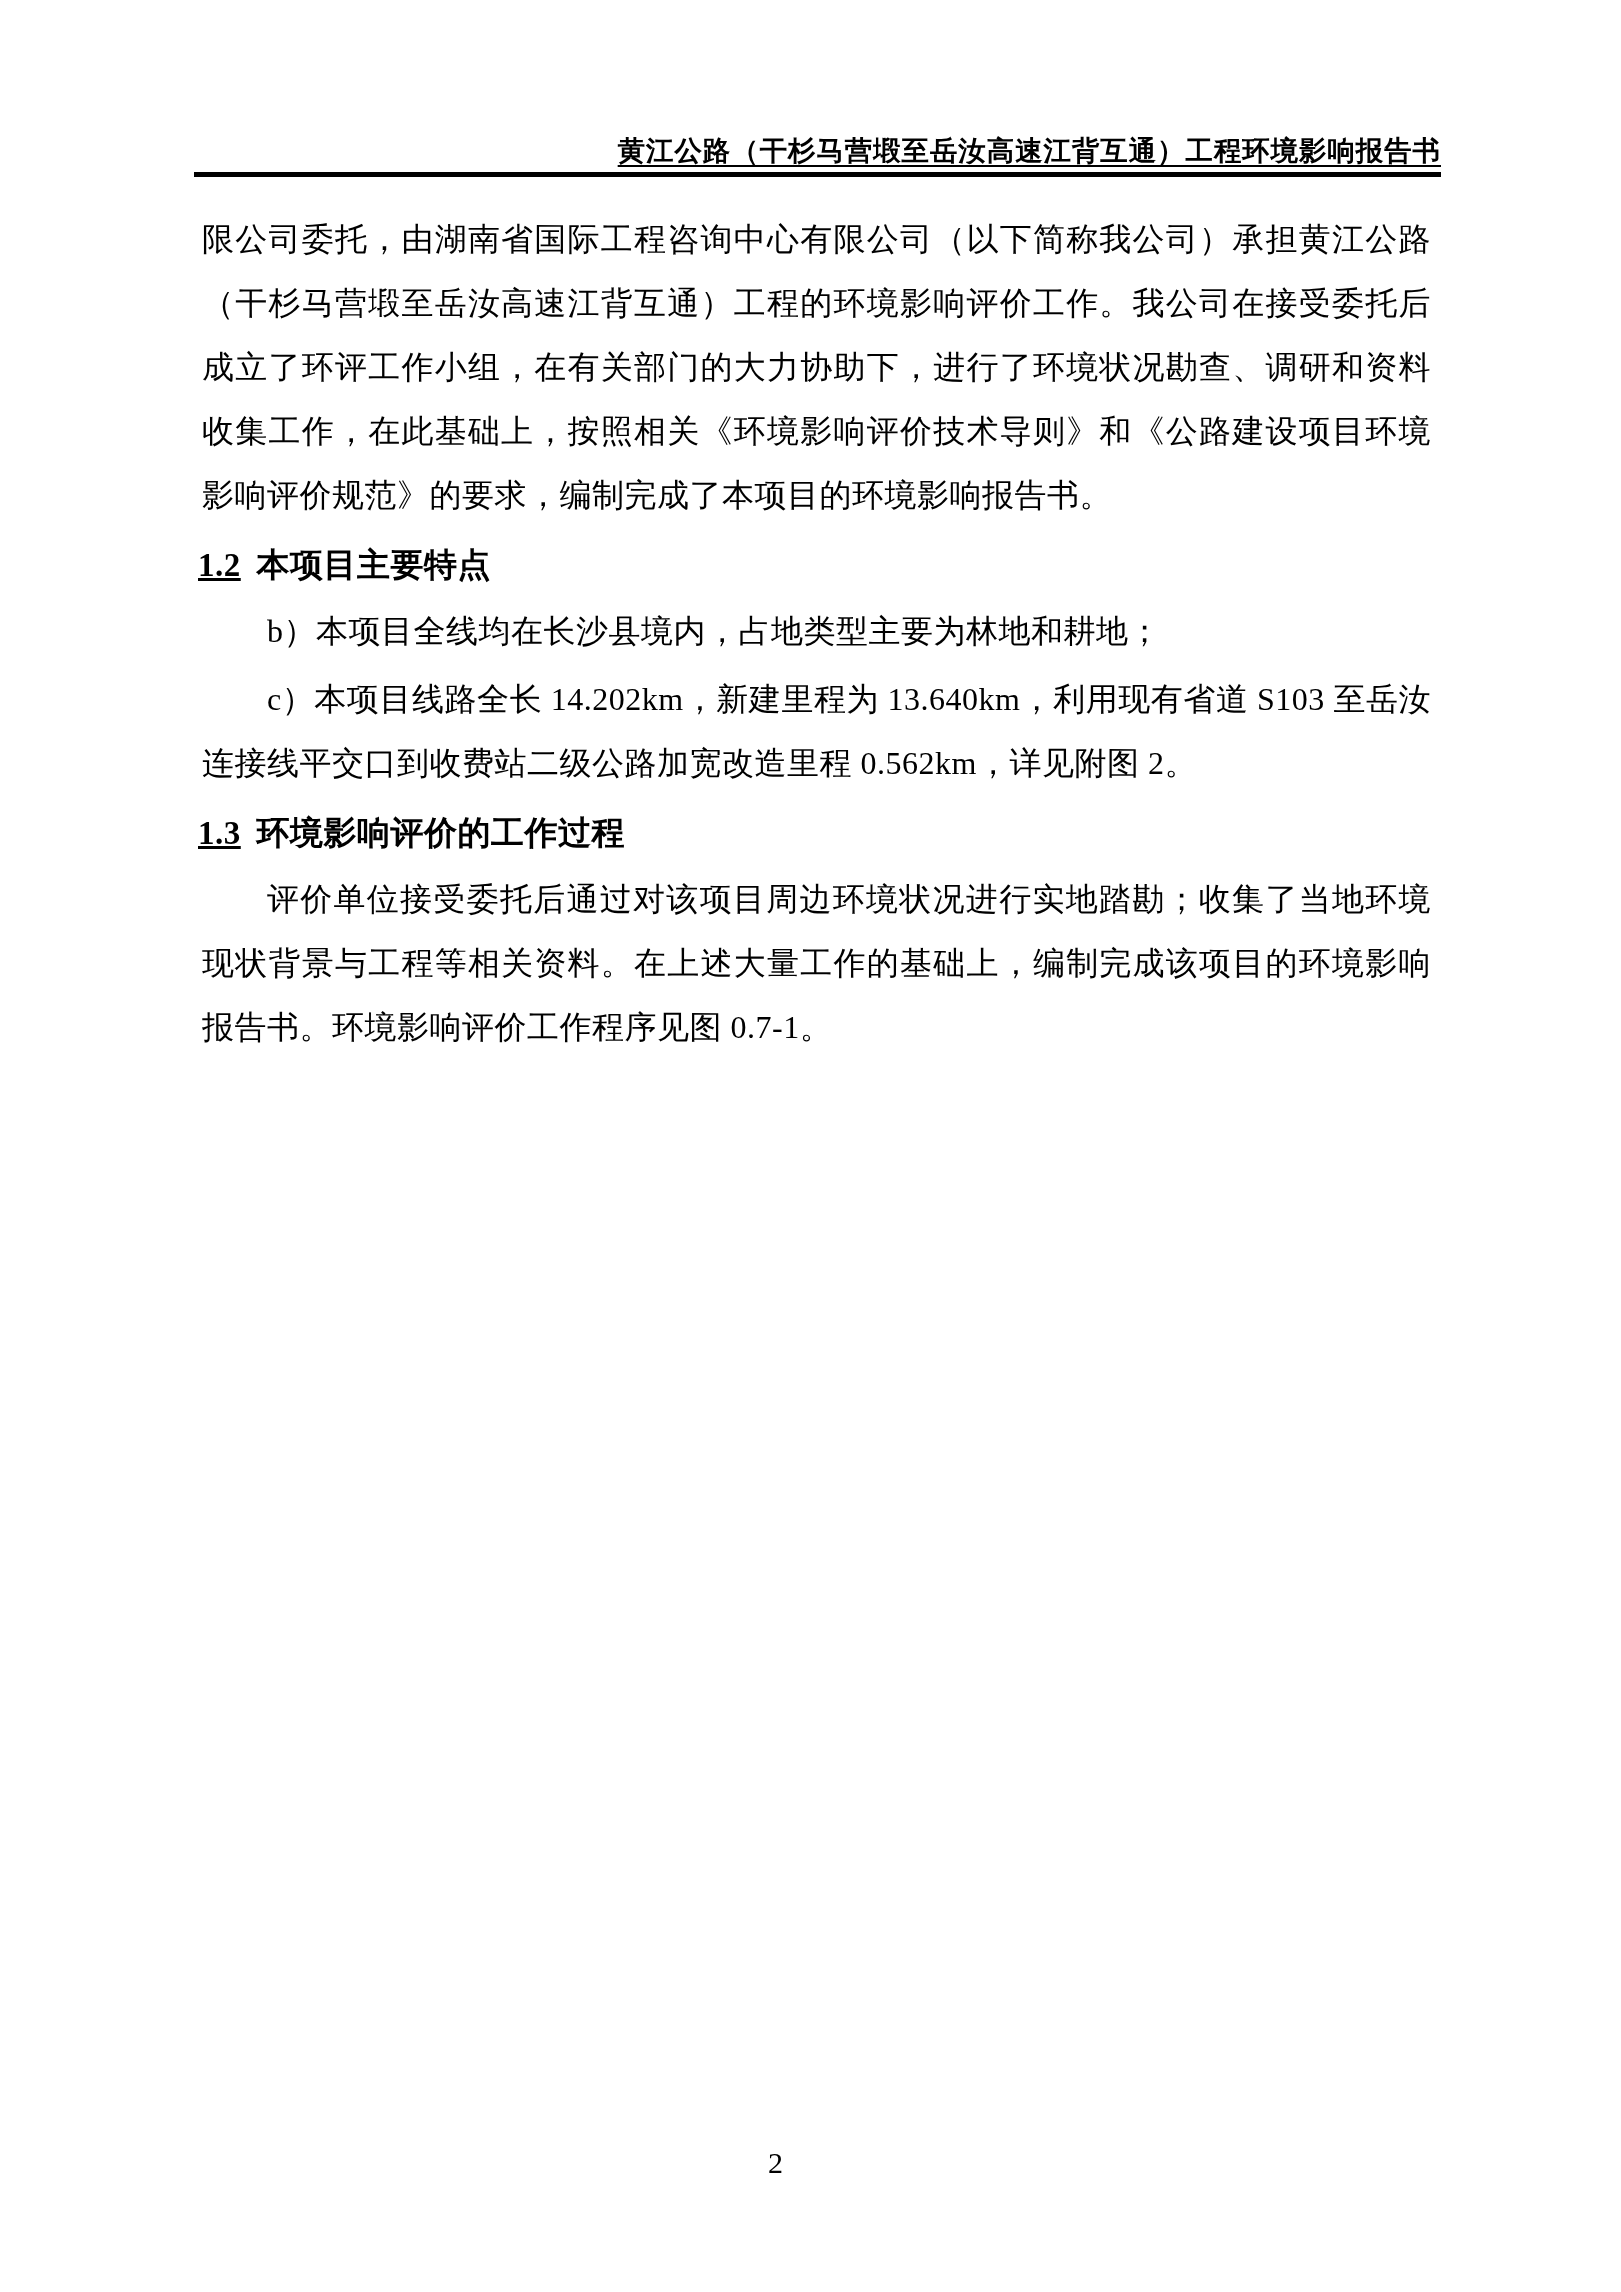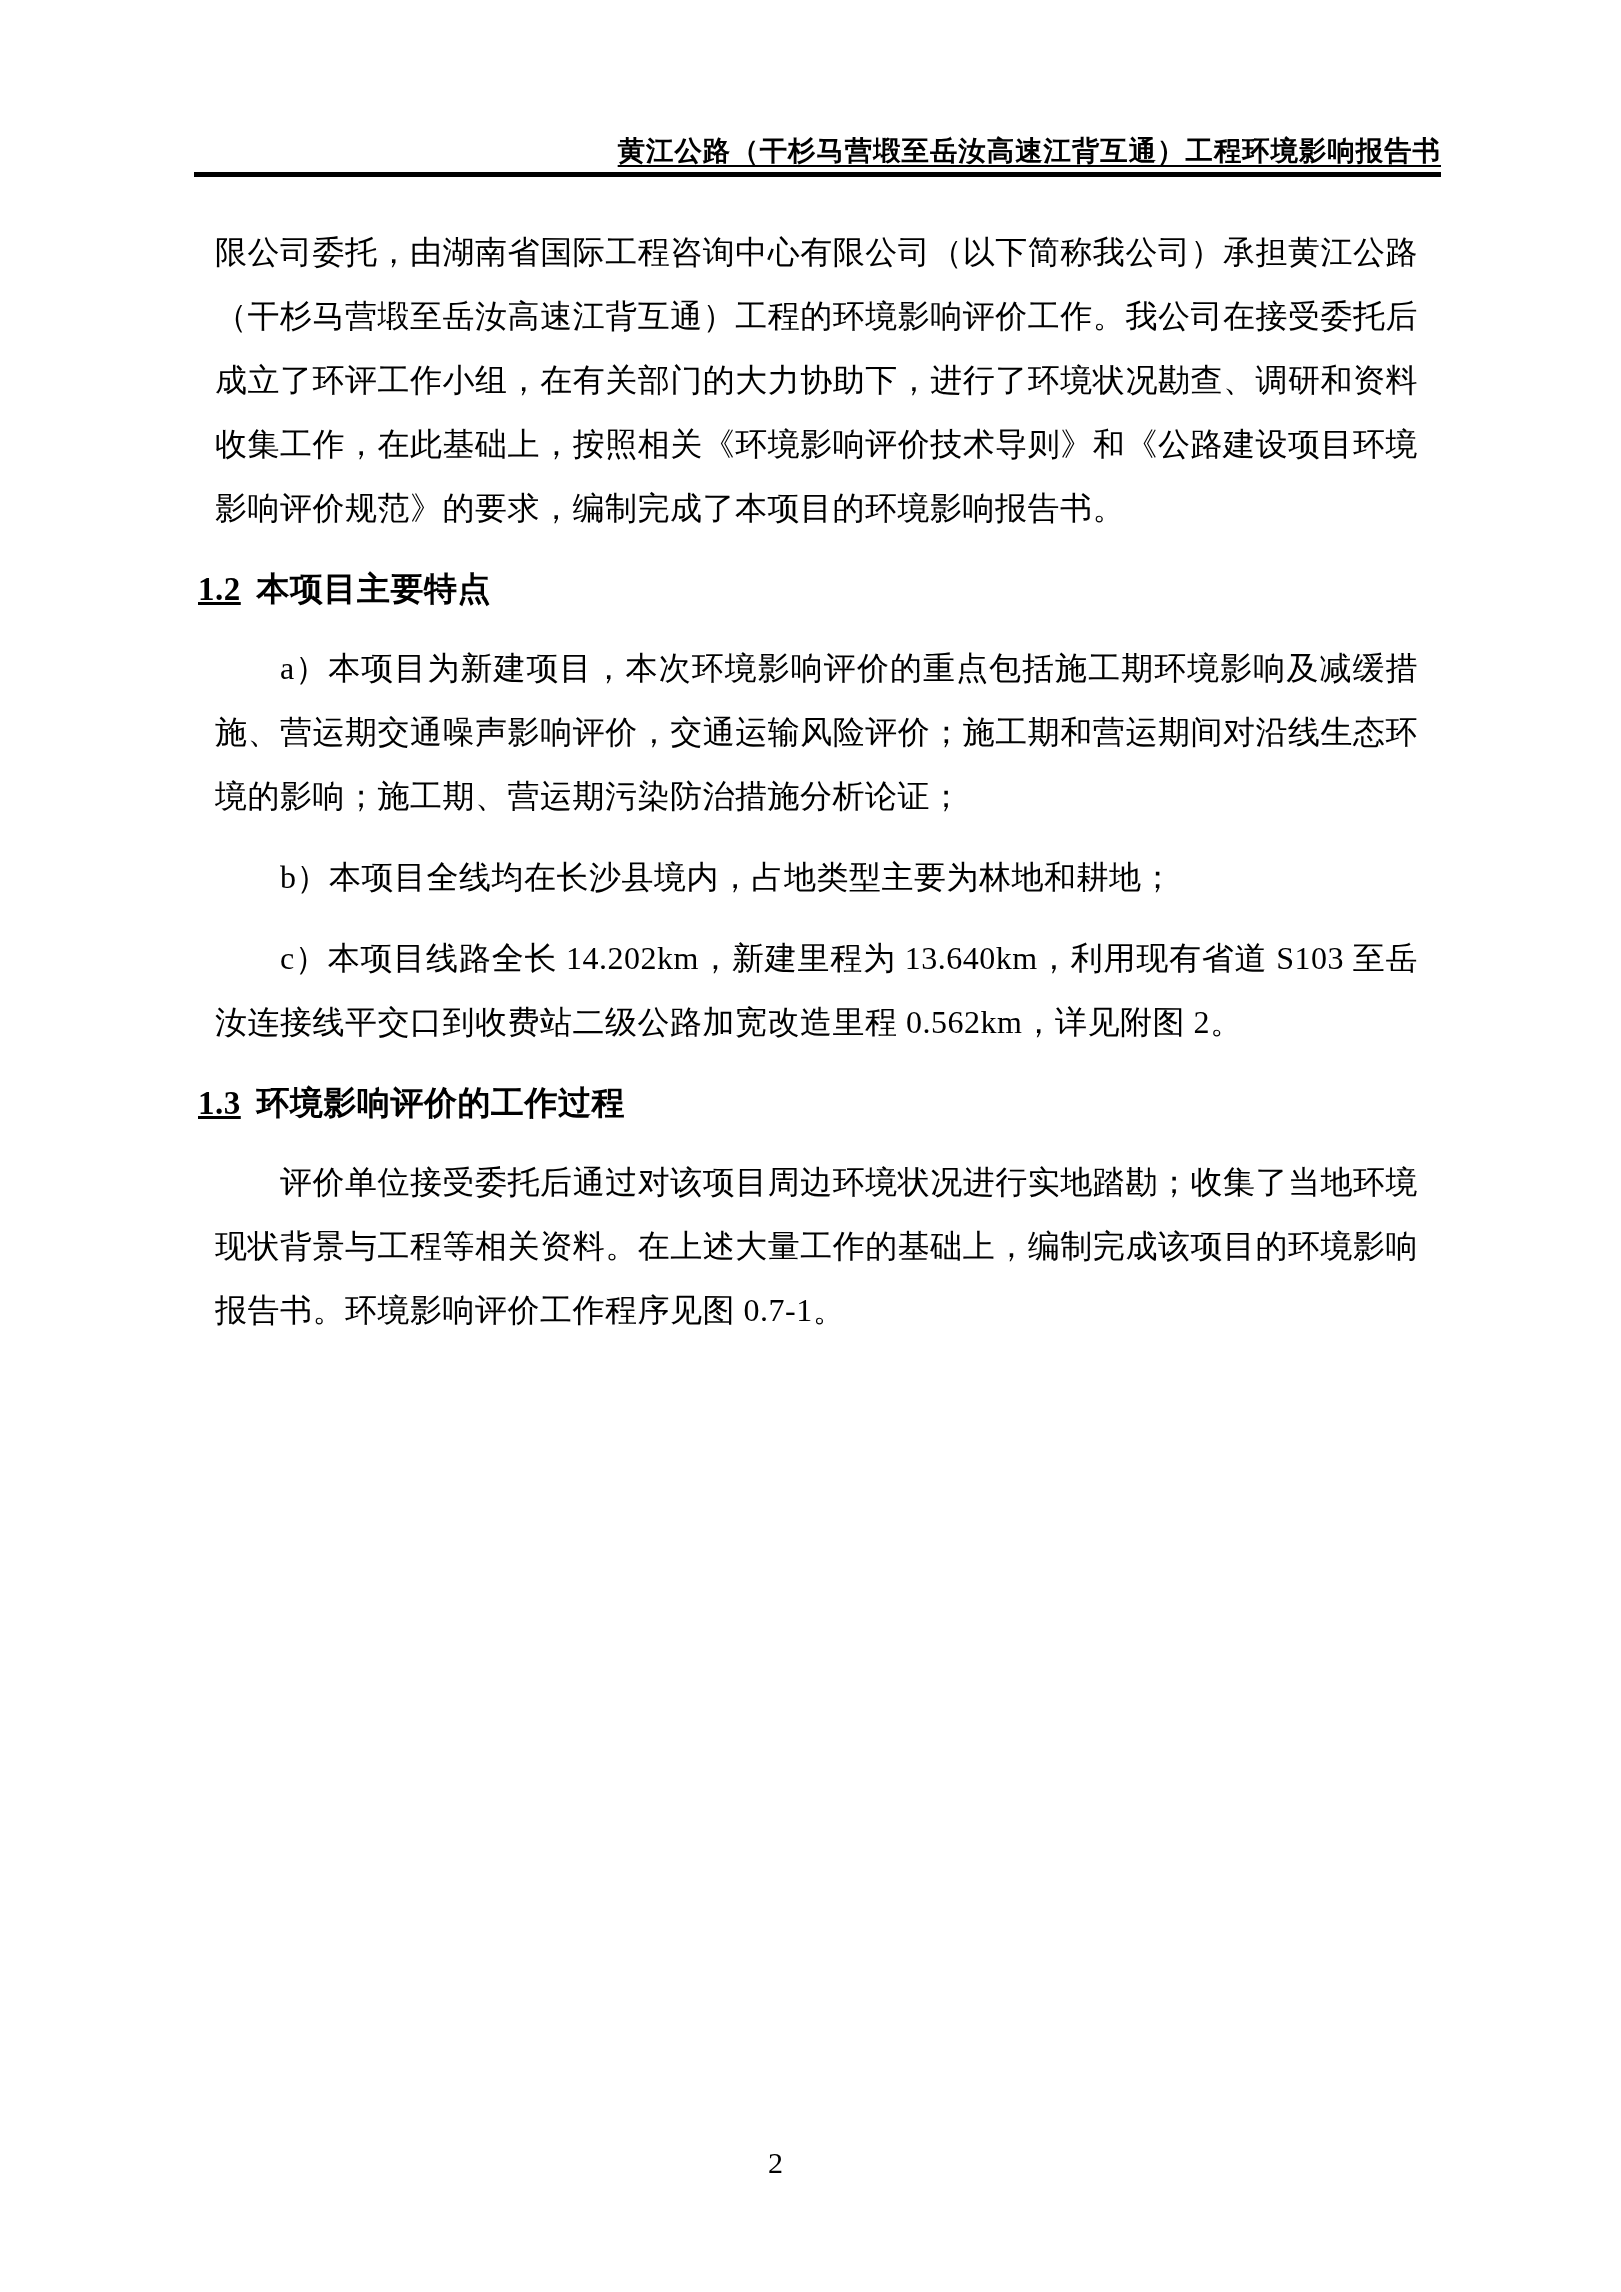--- a/index.html
+++ b/index.html
@@ -47,21 +47,21 @@
     position: absolute;
     left: 198px;
     top: 203px;
     width: 1237px;
     font-size: 32px;
     line-height: 64px;
     text-align: justify;
     letter-spacing: 0.5px;
   }
   .content p {
-    margin: 17px;
+    margin: 4px;
   }
   .ti {
     text-indent: 65px;
   }
   .section-heading {
     margin: 5.9px 0 -2px 0;
     font-family: "Liberation Sans", "DejaVu Sans", sans-serif;
     font-weight: bold;
     font-size: 33px;
     line-height: 64px;
@@ -96,21 +96,20 @@
   </div>
 
   <div class="content">
 
     <p>限公司委托，由湖南省国际工程咨询中心有限公司（以下简称我公司）承担黄江公路（干杉马营塅至岳汝高速江背互通）工程的环境影响评价工作。我公司在接受委托后成立了环评工作小组，在有关部门的大力协助下，进行了环境状况勘查、调研和资料收集工作，在此基础上，按照相关《环境影响评价技术导则》和《公路建设项目环境影响评价规范》的要求，编制完成了本项目的环境影响报告书。</p>
 
     <h2 class="section-heading">
       <span class="sec-num">1.2</span><span>本项目主要特点</span>
     </h2>
 
-    <p class="ti">a）本项目为新建项目，本次环境影响评价的重点包括施工期环境影响及减缓措施、营运期交通噪声影响评价，交通运输风险评价；施工期和营运期间对沿线生态环境的影响；施工期、营运期污染防治措施分析论证；</p>
     <p class="ti">b）本项目全线均在长沙县境内，占地类型主要为林地和耕地；</p>
     <p class="ti">c）本项目线路全长 14.202km，新建里程为 13.640km，利用现有省道 S103 至岳汝连接线平交口到收费站二级公路加宽改造里程 0.562km，详见附图 2。</p>
 
     <h2 class="section-heading">
       <span class="sec-num">1.3</span><span>环境影响评价的工作过程</span>
     </h2>
 
     <p class="ti">评价单位接受委托后通过对该项目周边环境状况进行实地踏勘；收集了当地环境现状背景与工程等相关资料。在上述大量工作的基础上，编制完成该项目的环境影响报告书。环境影响评价工作程序见图 0.7-1。</p>
 
   </div>

